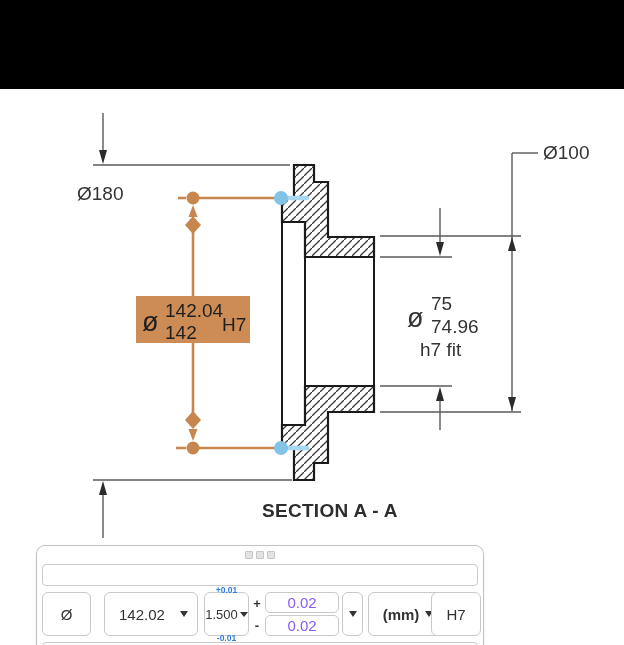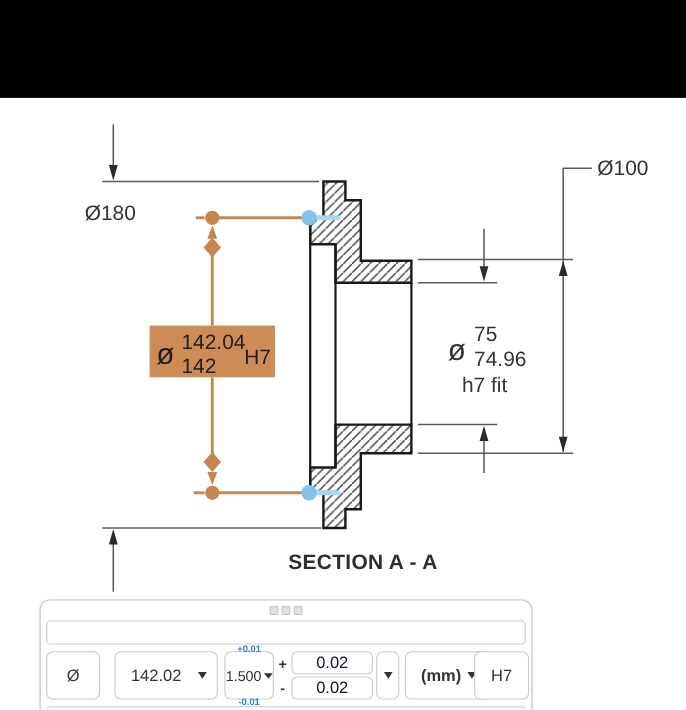--- a/index.html
+++ b/index.html
@@ -25,21 +25,21 @@
   #dia-box{left:5px;width:49px;}
   #val-box{left:67px;width:94px;justify-content:space-between;padding:0 9px 0 14px;}
   #tol-stack{left:167px;width:45px;flex-direction:column;line-height:1;}
   .tol-small{font-size:8.5px;font-weight:bold;color:#2e7ce4;}
   #tol-main{font-size:13px;display:flex;align-items:center;margin:13px 0;}
   #tol-main .caret{margin-left:2px;border-left-width:4px;border-right-width:4px;border-top-width:5px;}
   #pm-col{position:absolute;left:214px;top:0;width:12px;height:44px;display:flex;flex-direction:column;
           justify-content:space-around;align-items:center;color:#333;font-size:13px;font-weight:bold;line-height:1;}
   .tol-field{position:absolute;left:228px;width:74px;height:21px;background:#fff;border:1px solid #c9c9c9;
              border-radius:5px;box-sizing:border-box;display:flex;align-items:center;justify-content:center;
-             color:#0f172a;font-size:15px;}
+             color:#8b5cf6;font-size:15px;}
   #tol-up{top:0;} #tol-dn{top:23px;}
   #tol-caret-box{left:305px;width:21px;}
   #tol-caret-box .caret{margin-left:0;}
   #unit-box{left:331px;width:80px;font-weight:bold;}
   #fit-box{left:394px;width:50px;}
 </style>
 </head>
 <body>
 
 <div id="stage">

